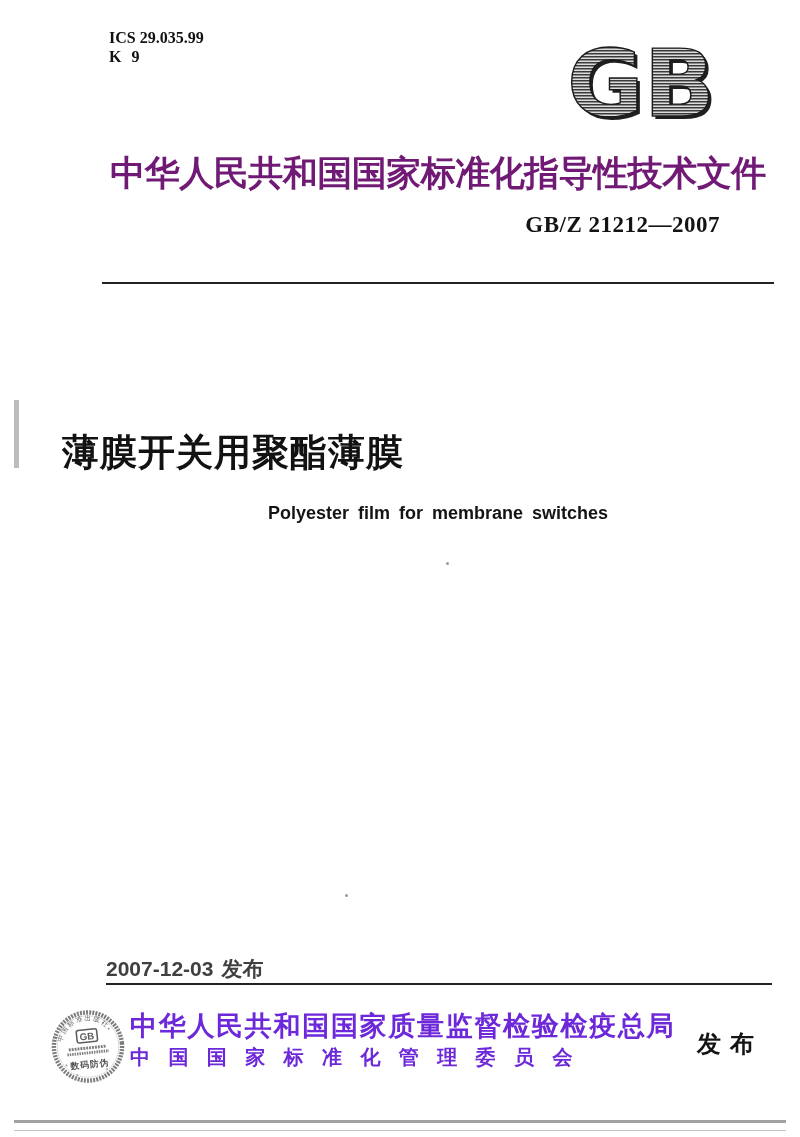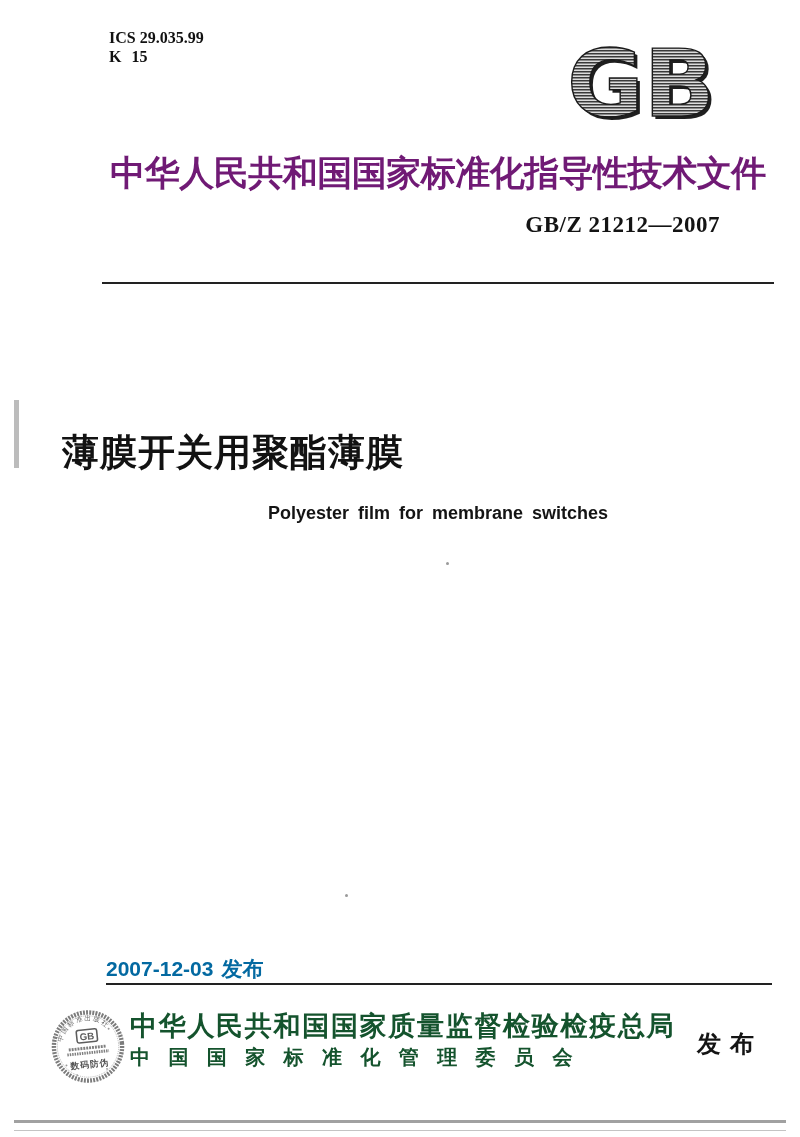--- a/index.html
+++ b/index.html
@@ -25,24 +25,24 @@
   .rule-top{position:absolute;left:88px;top:282px;width:672px;height:2px;background:#222;}
   .rule-date{position:absolute;left:92px;top:983px;width:666px;height:2px;background:#222;}
   
   .main-title{position:absolute;left:48px;top:428px;width:752px;margin:0;text-align:left;
     font-size:37px;font-weight:700;letter-spacing:1px;white-space:nowrap;color:#121212;}
   .en-title{position:absolute;left:48px;top:503px;width:752px;text-align:center;
     font-family:Liberation Sans, sans-serif;font-weight:700;font-size:18px;
     word-spacing:4px;color:#141414;}
   
   .date-row{position:absolute;left:92px;top:955px;font-size:21px;font-weight:700;
-    white-space:nowrap;color:#0369a1;}
+    white-space:nowrap;color:#404040;}
   .date-row .suffix{margin-left:8px;}
   
-  .issuer{position:absolute;left:116px;top:1011px;width:548px;white-space:nowrap;color:#14532d;}
+  .issuer{position:absolute;left:116px;top:1011px;width:548px;white-space:nowrap;color:#6d28d9;}
   .issuer-line1{font-size:27px;font-weight:700;letter-spacing:1.7px;line-height:31px;}
   .issuer-line2{font-size:20px;font-weight:700;letter-spacing:18.4px;line-height:31px;}
   .release-label{position:absolute;left:683px;top:1028px;font-size:24px;font-weight:700;
     letter-spacing:9px;white-space:nowrap;color:#141414;}
   
   .stamp{position:absolute;left:37px;top:1006px;width:74px;height:81px;}
   
   .band1{position:absolute;left:0;top:1120px;width:800px;height:3px;background:#8a8a8a;opacity:.8;}
   .band2{position:absolute;left:0;top:1130px;width:800px;height:1px;background:#c4c4c4;}
   
@@ -51,21 +51,21 @@
   .speck-a{left:432px;top:562px;}
   .speck-b{left:331px;top:894px;}
 </style>
 </head>
 <body>
 
 <div class="page">
 
   <div class="ics-block">
     <div>ICS 29.035.99</div>
-    <div class="doc-class">K 15</div>
+    <div class="doc-class">K 9</div>
   </div>
 
   <svg class="gb-logo" viewBox="0 0 152 84" aria-hidden="true">
     <defs>
       <pattern id="hatch" width="4" height="3" patternUnits="userSpaceOnUse">
         <rect width="4" height="3" fill="#dcdcdc"></rect>
         <rect width="4" height="1.5" fill="#3a3a3a"></rect>
       </pattern>
     </defs>
     <g style="font-family:'DejaVu Sans','Liberation Sans',sans-serif;font-weight:900;">

